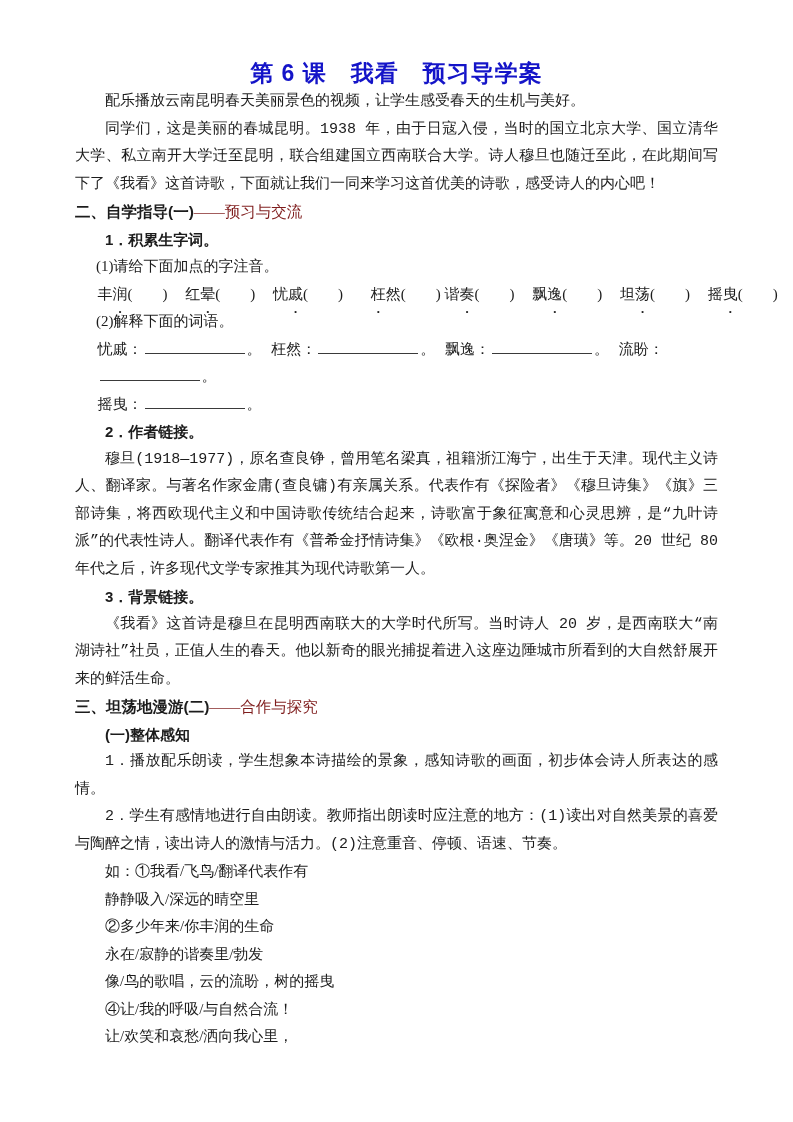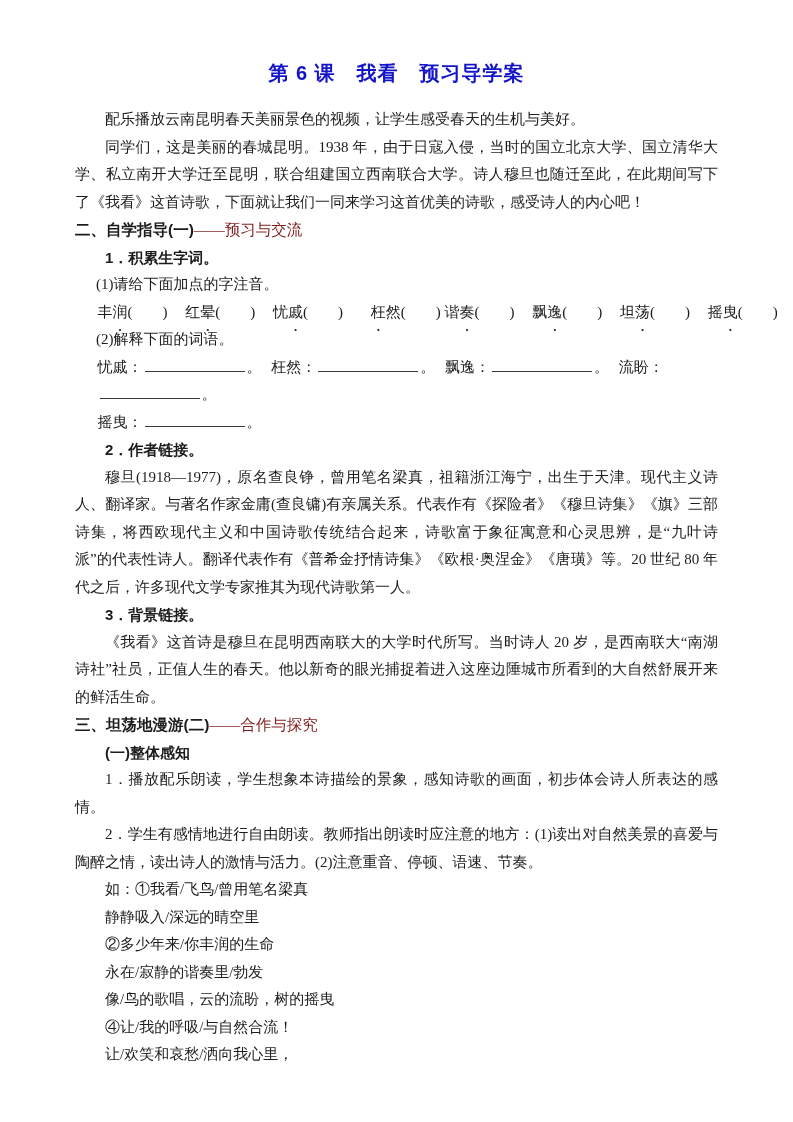--- a/index.html
+++ b/index.html
@@ -5,34 +5,34 @@
   html,body{margin:0;padding:0;background:#ffffff;}
   body{
     width:793px;height:1122px;overflow:hidden;
     font-family:"Liberation Serif","DejaVu Serif",serif;
     color:#1c1c1c;font-size:15px;
   }
   .page{padding:58px 75px 0 75px;width:643px;}
   .doc-title{
     text-align:center;
     font-family:"Liberation Sans","DejaVu Sans",sans-serif;
-    font-weight:bold;font-size:20px;letter-spacing:1px;
-    color:#1414c8;margin-bottom:18px;line-height:30px;
+    font-weight:bold;font-size:23px;letter-spacing:1px;
+    color:#1414c8;line-height:30px;
   }
   .line{line-height:27.5px;}
   .h1{
     font-family:"Liberation Sans","DejaVu Sans",sans-serif;
     font-weight:bold;font-size:15.5px;
   }
   .h1 .light{font-weight:normal;color:#7f1d1d;font-family:Liberation Serif, serif;margin-top:30px;}
   .h2{
     font-family:"Liberation Sans","DejaVu Sans",sans-serif;
     font-weight:bold;font-size:15px;padding-left:2em;
   }
-  .para{text-indent:2em;text-align:justify;}
+  .para{text-indent:2em;text-align:justify;font-family:Liberation Mono, monospace;}
   .qlabel{padding-left:1.4em;}
   .phonetic{padding-left:1.5em;white-space:nowrap;}
   .pword{display:inline-block;margin-right:14px;}
   .pword.tight{margin-right:0;text-align:right;}
   .pword.wide{margin-right:24px;}
   .dc{position:relative;display:inline-block;}
   .dc::after{
     content:"\2022";position:absolute;left:50%;transform:translateX(-50%);
     bottom:-9px;font-size:9px;color:#222;line-height:9px;
   }
@@ -87,21 +87,21 @@
 
   <div class="line h2">3．背景链接。</div>
   <div class="line para">《我看》这首诗是穆旦在昆明西南联大的大学时代所写。当时诗人 20 岁，是西南联大“南湖诗社”社员，正值人生的春天。他以新奇的眼光捕捉着进入这座边陲城市所看到的大自然舒展开来的鲜活生命。</div>
 
   <div class="line h1"><span>三、坦荡地漫游(二)</span><span class="light">——合作与探究</span></div>
 
   <div class="line h2">(一)整体感知</div>
   <div class="line para">1．播放配乐朗读，学生想象本诗描绘的景象，感知诗歌的画面，初步体会诗人所表达的感情。</div>
   <div class="line para">2．学生有感情地进行自由朗读。教师指出朗读时应注意的地方：(1)读出对自然美景的喜爱与陶醉之情，读出诗人的激情与活力。(2)注意重音、停顿、语速、节奏。</div>
 
-  <div class="line poem">如：①我看/飞鸟/曾用笔名梁真</div>
+  <div class="line poem">如：①我看/飞鸟/翻译代表作有</div>
   <div class="line poem">静静吸入/深远的晴空里</div>
   <div class="line poem">②多少年来/你丰润的生命</div>
   <div class="line poem">永在/寂静的谐奏里/勃发</div>
   <div class="line poem">像/鸟的歌唱，云的流盼，树的摇曳</div>
   <div class="line poem">④让/我的呼吸/与自然合流！</div>
   <div class="line poem">让/欢笑和哀愁/洒向我心里，</div>
 
 </div>
 
 </body></html>

